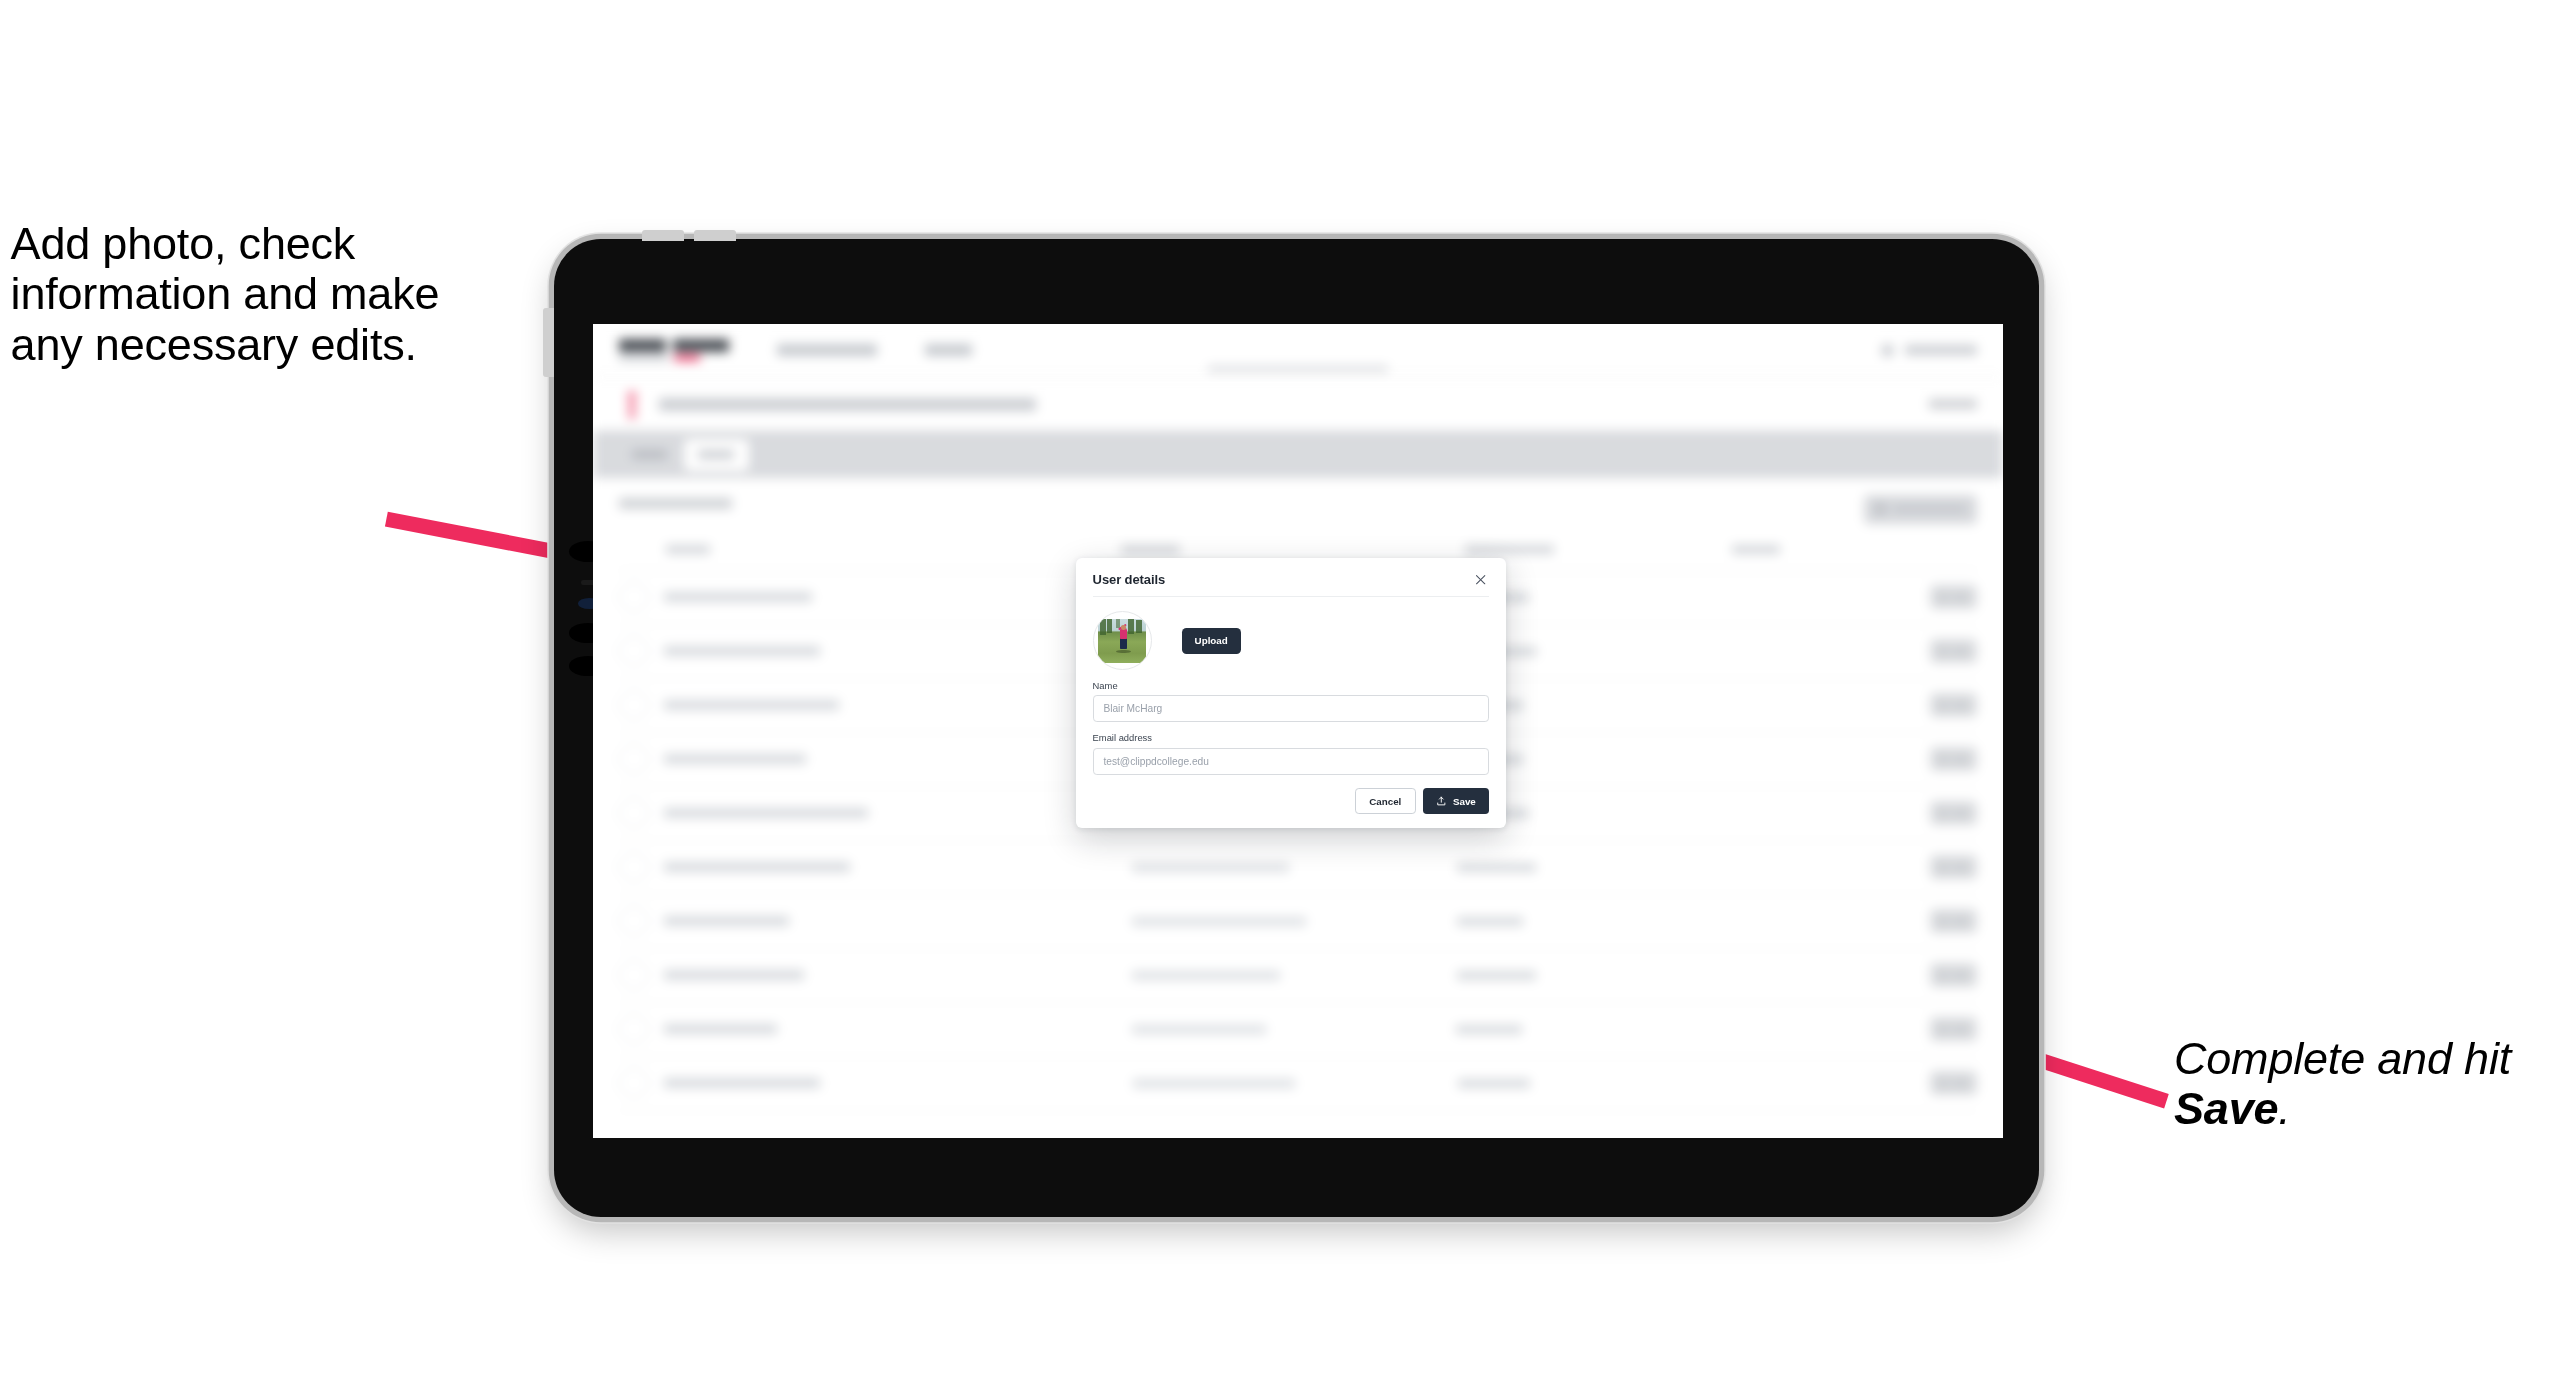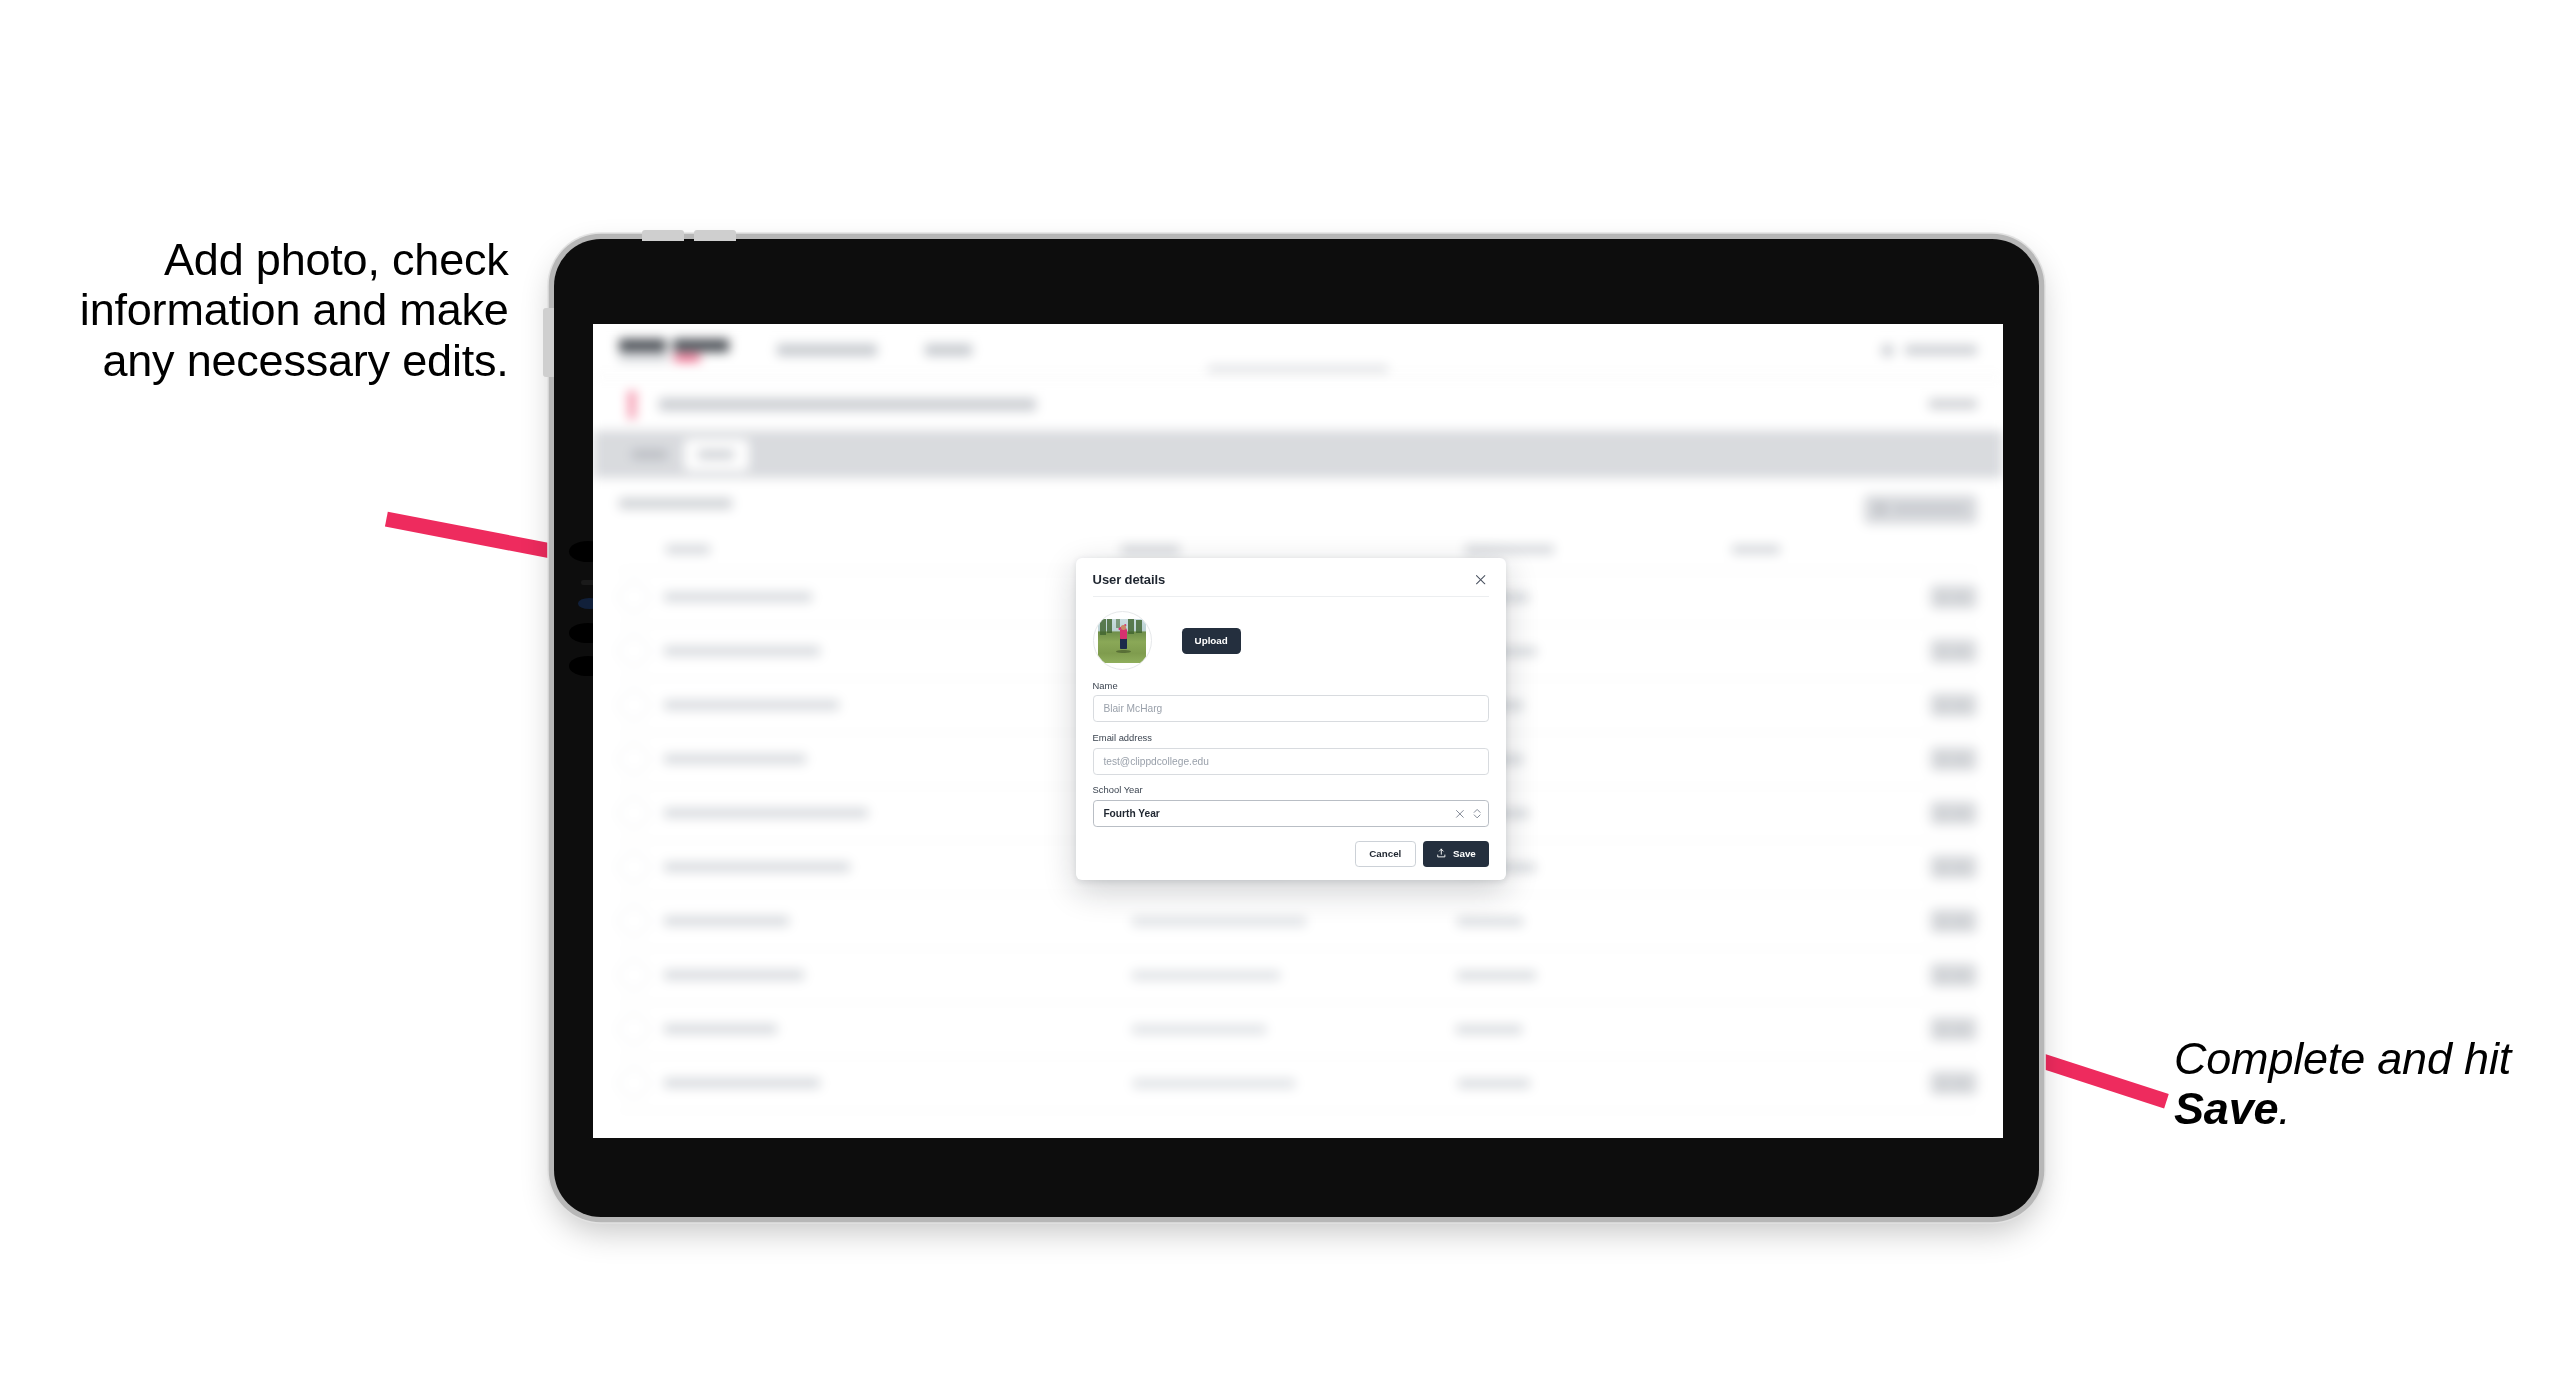--- a/index.html
+++ b/index.html
@@ -10,21 +10,21 @@
   
   .caption {
     position: absolute;
     color: #000000;
     font-size: 45px;
     line-height: 1.12;
     font-weight: 400;
     letter-spacing: -0.2px;
     white-space: pre-line;
   }
-  #caption-left  { left: 10.6px; top: 235px; width: 498px; text-align: right; }
+  #caption-left  { left: 10.6px; top: 219px; width: 498px; }
   #caption-right { left: 2174px; top: 1034px; width: 393px; font-style: italic; }
   .caption b { font-weight: 700; }
 
   
   .arrow-svg { position: absolute; overflow: visible; pointer-events: none; }
   #arrow-left-svg  { left: 377px; top: 498px; width: 725px; height: 166px; }
   #arrow-right-svg { left: 1502px; top: 861px; width: 672px; height: 257px; }
 
   
   #tablet {
@@ -414,41 +414,20 @@
         <label class="field-label">Name</label>
         <input class="field-input" type="text" readonly="" value="Blair McHarg" style="">
       </div>
 
 
       <div class="field">
         <label class="field-label">Email address</label>
         <input class="field-input" type="text" readonly="" value="test@clippdcollege.edu" style="">
       </div>
 
-      <div class="field">
-        <label class="field-label">School Year</label>
-        <div class="select-wrap">
-          <div class="select-box">
-            <span>Fourth Year</span>
-          </div>
-          <div class="select-ctrls">
-            <span>
-              <svg width="9.8" height="9.8" viewBox="0 0 13 13" aria-hidden="true">
-                <path d="M2 2 L11 11 M11 2 L2 11" stroke="currentColor" stroke-width="1.25" stroke-linecap="round"></path>
-              </svg>
-            </span>
-            <span>
-              <svg width="8.3" height="11.3" viewBox="0 0 11 15" aria-hidden="true">
-                <path d="M1.6 5.8 L5.5 1.9 L9.4 5.8" fill="none" stroke="currentColor" stroke-width="1.25" stroke-linecap="round" stroke-linejoin="round"></path>
-                <path d="M1.6 9.2 L5.5 13.1 L9.4 9.2" fill="none" stroke="currentColor" stroke-width="1.25" stroke-linecap="round" stroke-linejoin="round"></path>
-              </svg>
-            </span>
-          </div>
-        </div>
-      </div>
 
       <div class="modal-actions">
         <button class="btn btn-cancel">Cancel</button>
         <button class="btn btn-save">
           <svg width="10.6" height="10.6" viewBox="0 0 16 16" aria-hidden="true">
             <path d="M8 1.8 L8 9.4 M8 1.8 L5.1 4.7 M8 1.8 L10.9 4.7" fill="none" stroke="currentColor" stroke-width="1.4" stroke-linecap="round" stroke-linejoin="round"></path>
             <path d="M2.6 10.6 L2.6 13.4 L13.4 13.4 L13.4 10.6" fill="none" stroke="currentColor" stroke-width="1.4" stroke-linecap="round" stroke-linejoin="round"></path>
           </svg>
           <span>Save</span>
         </button>

